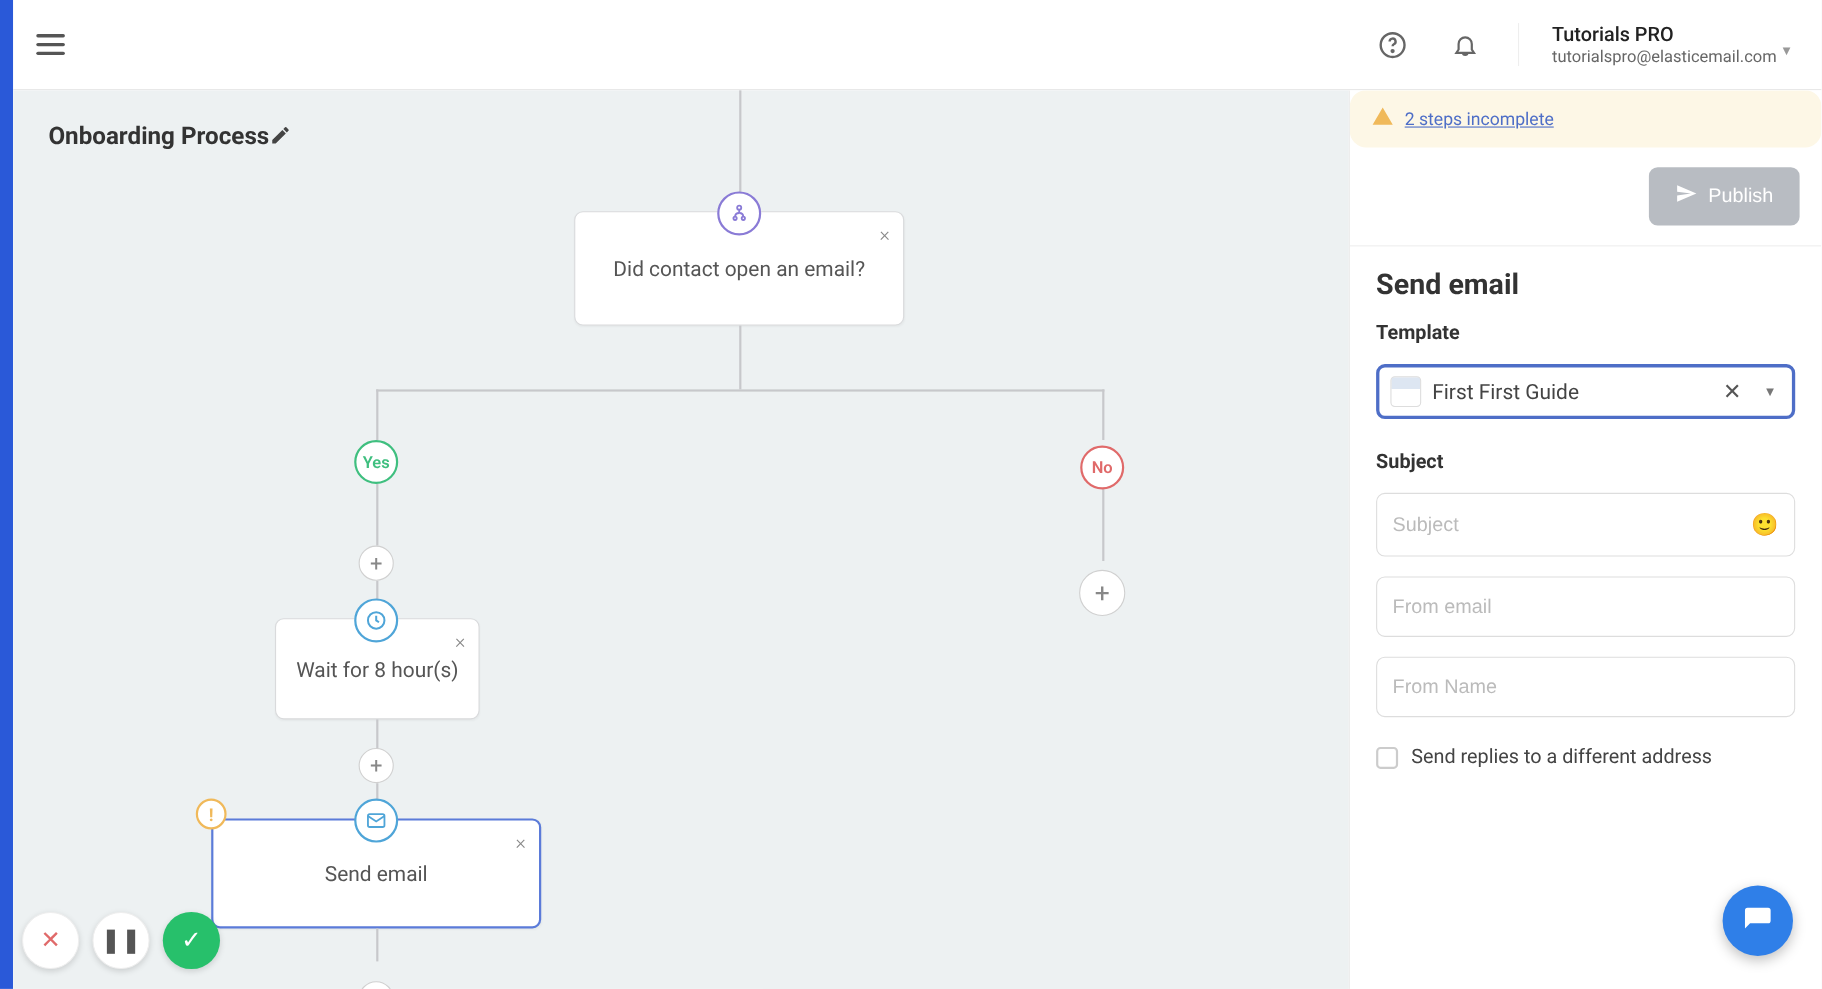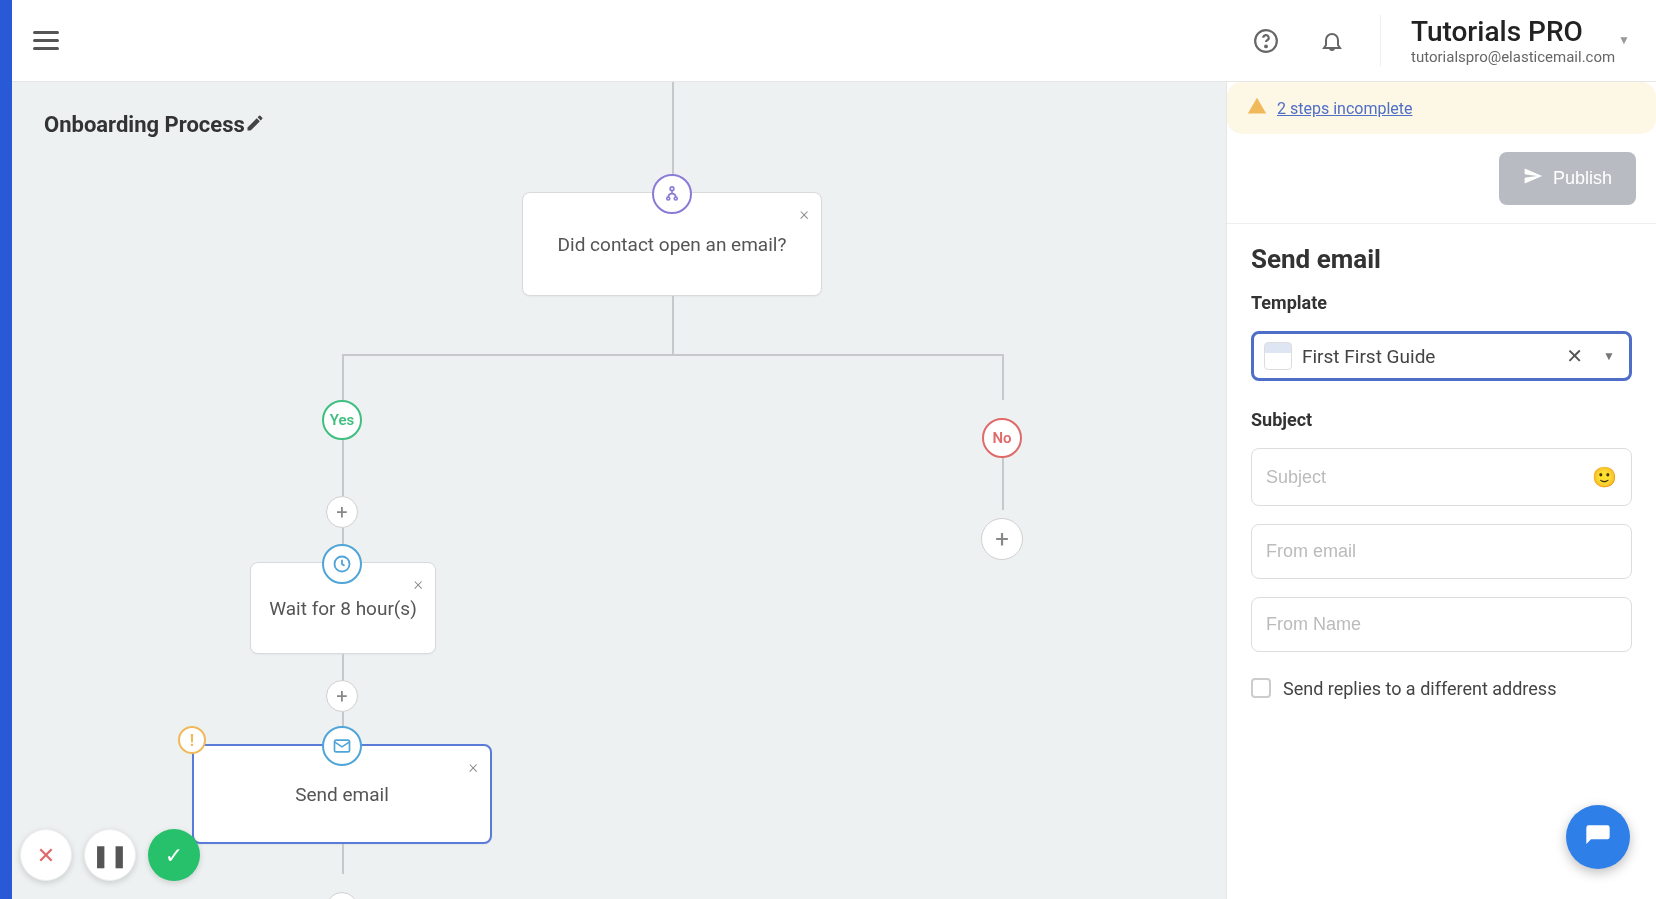--- a/index.html
+++ b/index.html
@@ -10,21 +10,21 @@
 
   .main-area { flex: 1; display: flex; flex-direction: column; background:#fff; position:relative; }
 
   .topbar { height: 82px; border-bottom: 1px solid #e6e6e6; display:flex; align-items:center; padding: 0 16px; }
   .hamburger { width:36px; height:36px; display:flex; flex-direction:column; justify-content:center; gap:5px; cursor:pointer; padding:5px; }
   .hamburger span { display:block; height:3px; background:#555; border-radius:2px; }
 
   .topbar-right { margin-left:auto; display:flex; align-items:center; gap:30px; }
   .icon-btn { width:36px; height:36px; display:flex; align-items:center; justify-content:center; color:#666; cursor:pointer; }
   .account { display:flex; flex-direction:column; border-left:1px solid #eee; padding-left:30px; min-width:260px; position:relative; }
-  .account .name { font-size:28px; color:#222; font-weight:500; }
+  .account .name { font-size:18px; color:#222; font-weight:500; }
   .account .email { font-size:15px; color:#666; }
   .account-caret { position:absolute; right:10px; top:18px; color:#999; font-size:12px; }
 
   .content-row { flex:1; display:flex; overflow:hidden; }
 
   .canvas-wrap { flex:1; position:relative; background:#edf1f2; }
   .page-title { position:absolute; top:30px; left:32px; display:flex; align-items:center; }
   .page-title h1 { font-size:22px; font-weight:700; color:#333; }
   .edit-icon { color:#444; cursor:pointer; }
 
@@ -76,21 +76,21 @@
 
   .link-row { display:flex; gap:8px; align-items:center; color:#4e6ec7; font-size:18px; }
   .link-row .dot { color:#555; }
   .link-row a { color:#4e6ec7; text-decoration:none; cursor:pointer; }
 
   .text-input { border:1px solid #ddd; border-radius:8px; padding:16px 14px; font-size:18px; color:#333; width:100%; display:flex; align-items:center; }
   .text-input input { border:none; outline:none; flex:1; font-size:18px; background:transparent; }
   .text-input input::placeholder { color:#bbb; }
   .emoji-btn { font-size:20px; cursor:pointer; }
 
-  .checkbox-row { display:flex; align-items:flex-start; gap:12px; font-size:18px; color:#444; margin-top:8px; }
+  .checkbox-row { display:flex; align-items:flex-end; gap:12px; font-size:18px; color:#444; margin-top:8px; }
   .checkbox { width:20px; height:20px; border:2px solid #ccc; border-radius:4px; }
 
   .chat-fab { position:absolute; right:26px; bottom:30px; width:64px; height:64px; border-radius:50%; background:#2f7fe8; color:#fff; display:flex; align-items:center; justify-content:center; box-shadow:0 4px 12px rgba(0,0,0,0.25); cursor:pointer; z-index:50; }
 </style>
 </head>
 <body>
 
 <div class="left-rail"></div>
 
 <div class="main-area">
@@ -187,21 +187,21 @@
             </svg>
         </div>
         <div class="node-card selected" style="left:180px; top:662px; width:300px; height:100px;">
           <span class="close">×</span>
           <span>Send email</span>
         </div>
         <div class="vline connector" style="left:330px; top:762px; height:30px;"></div>
         <div class="plus-circle" style="left:314px; top:810px;">+</div>
 
         <div class="vline connector" style="left:990px; top:272px; height:46px;"></div>
-        <div class="badge-circle no" style="left:970px; top:336px;">
+        <div class="badge-circle no" style="left:970px; top:323px;">
             <span>No</span>
           </div>
         <div class="vline connector" style="left:990px; top:358px; height:70px;"></div>
         <div class="plus-circle big" style="left:969px; top:436px;">+</div>
 
       </div>
 
       <div class="zoom-pill-bg"></div>
       <div class="controls-bottom">
         <div class="ctrl-circle ctrl-cancel">✕</div>

